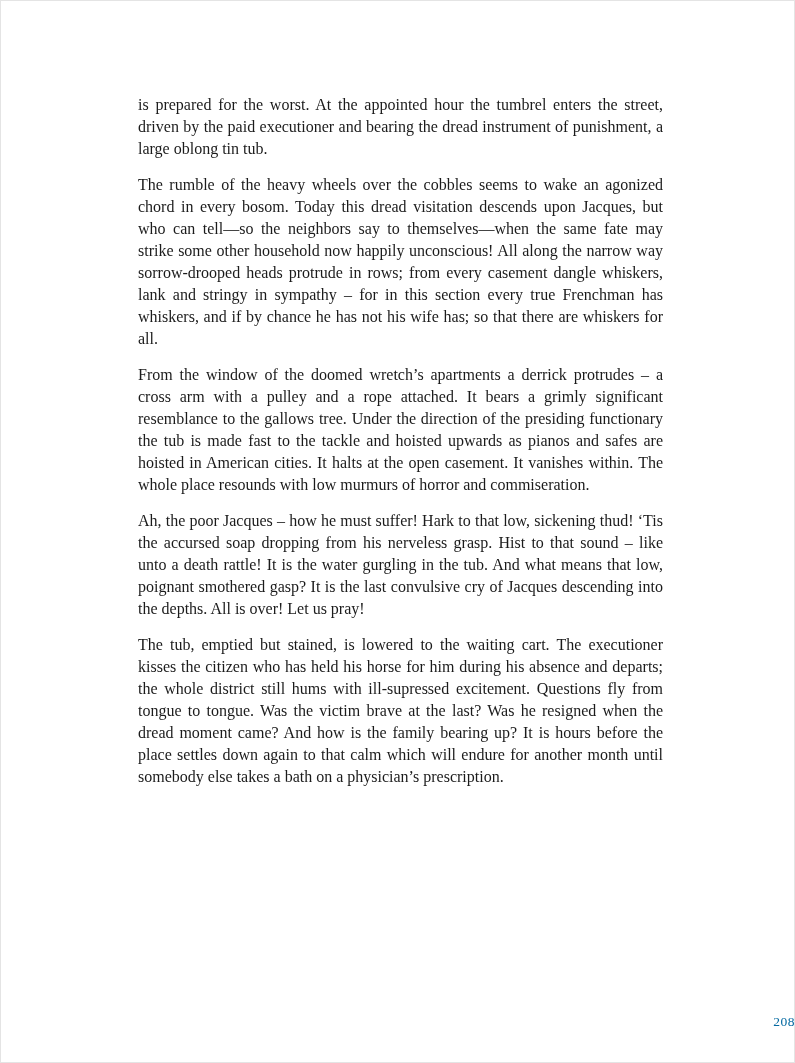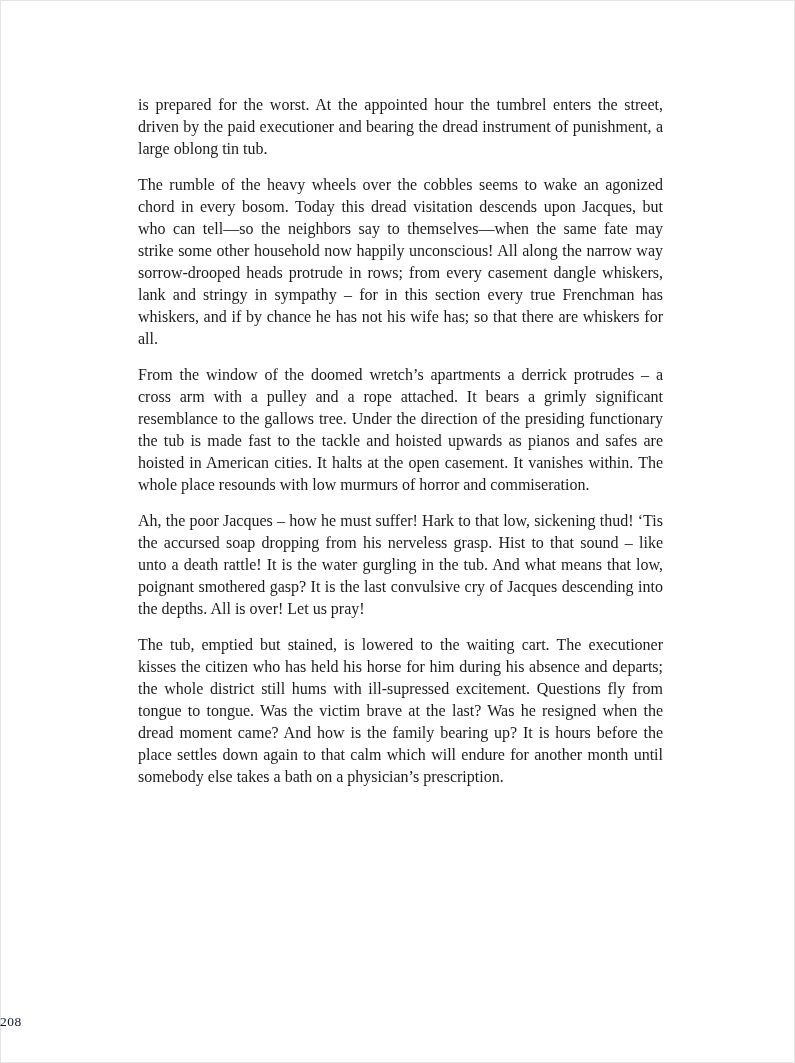--- a/index.html
+++ b/index.html
@@ -29,23 +29,23 @@
     line-height: 22px;
     text-align: justify;
     text-justify: inter-word;
     font-family: Liberation Serif, serif;
   }
   .page-number {
     position: absolute;
     left: 0;
     right: 0;
     top: 1014px;
-    text-align: left;
+    text-align: right;
     font-size: 13.5px;
-    color: #0f172a;
+    color: #0369a1;
     letter-spacing: 0.5px;
   }
 </style>
 </head>
 <body>
 
 <div class="page">
   <div class="text-block">
     <p>is prepared for the worst. At the appointed hour the tumbrel enters the street, driven by the paid executioner and bearing the dread instrument of punishment, a large oblong tin tub.</p>
     <p>The rumble of the heavy wheels over the cobbles seems to wake an agonized chord in every bosom. Today this dread visitation descends upon Jacques, but who can tell—so the neighbors say to themselves—when the same fate may strike some other household now happily unconscious! All along the narrow way sorrow-drooped heads protrude in rows; from every casement dangle whiskers, lank and stringy in sympathy – for in this section every true Frenchman has whiskers, and if by chance he has not his wife has; so that there are whiskers for all.</p>

